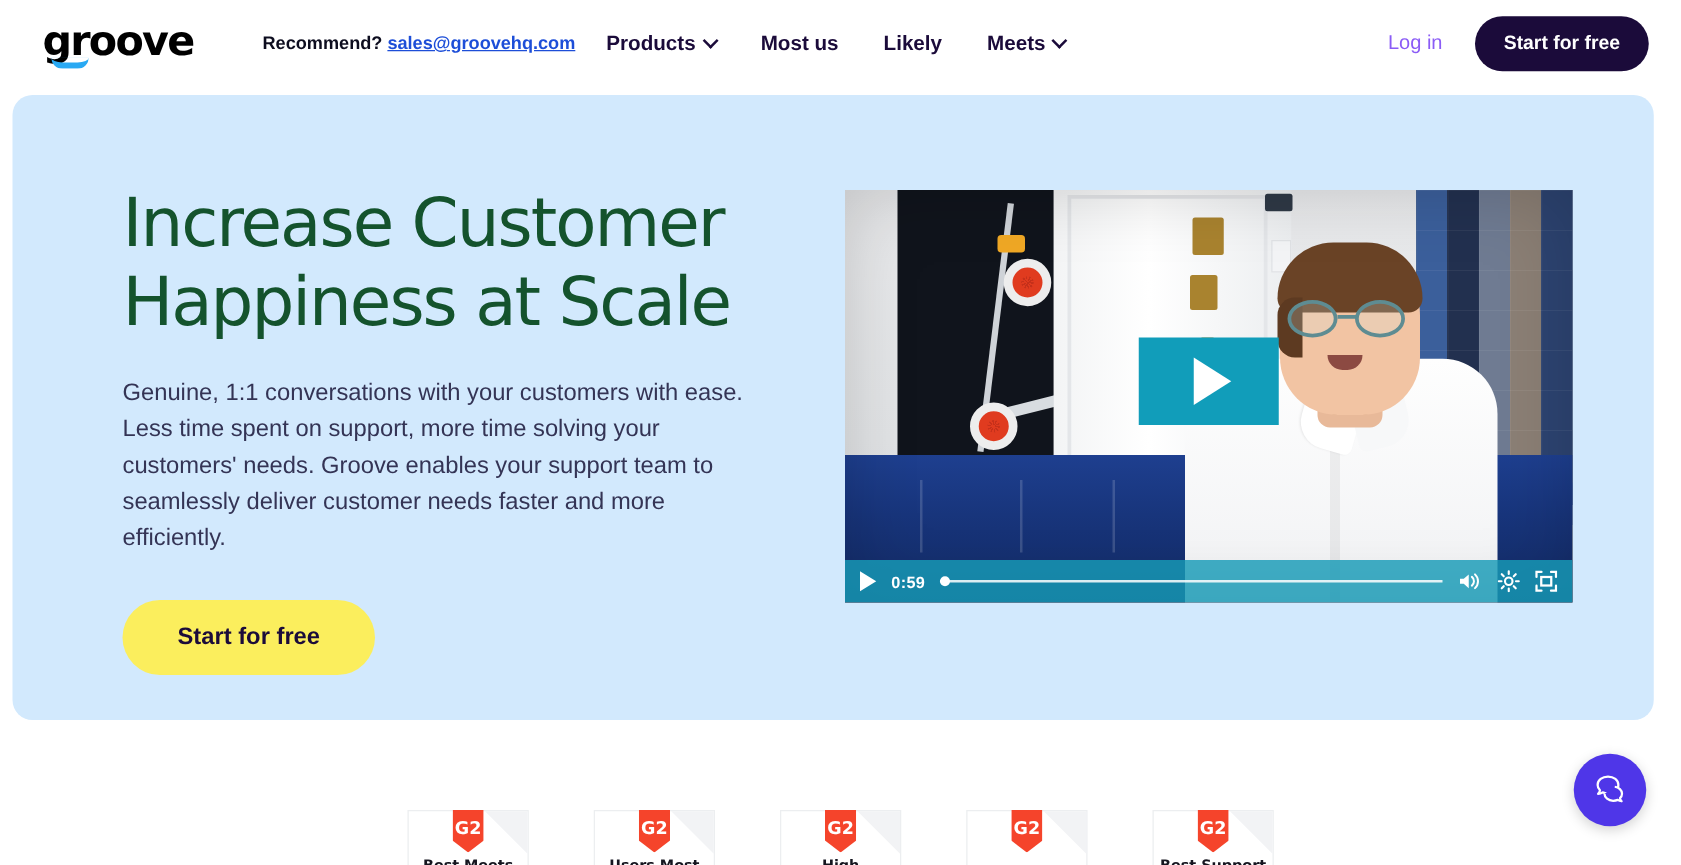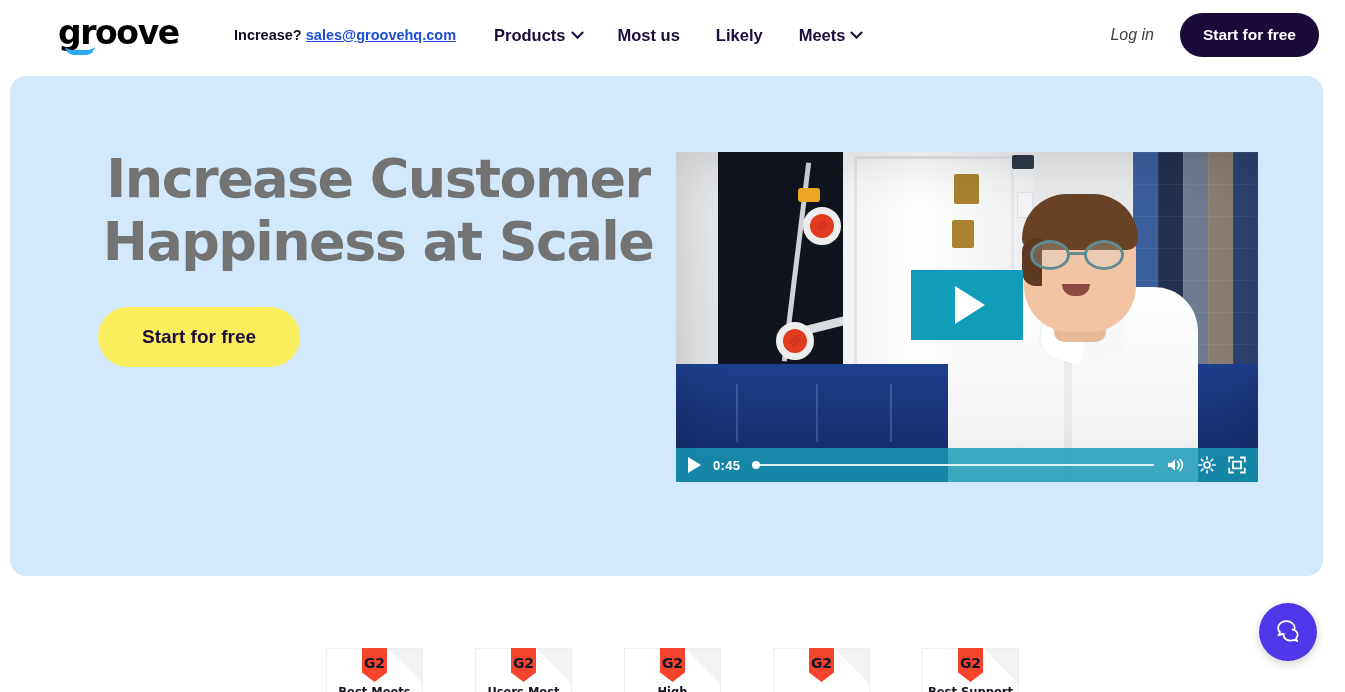--- a/index.html
+++ b/index.html
@@ -12,21 +12,20 @@
   }
 
   
   .header {
     height:70px;
     display:flex;
     align-items:center;
     padding:0 26px 0 34px;
     background:#ffffff;
     position:relative;
-    margin-left:24px;
   }
   .logo-wrap { display:flex; flex-direction:column; align-items:flex-start; width:130px; }
   .logo-text {
     font-family:"DejaVu Sans", sans-serif;
     font-size:33px;
     font-weight:700;
     letter-spacing:-1.4px;
     color:#000000;
     line-height:1;
   }
@@ -40,21 +39,21 @@
     margin-left:46px;
     font-size:14.5px;
     font-weight:700;
     color:#0d0d1f;
     white-space:nowrap;
   }
   .questions a { color:#1d4ed8; text-decoration:underline; font-weight:700; }
 
   .nav {
     position:absolute;
-    left:470px;
+    left:485px;
     display:flex;
     align-items:center;
     gap:0;
   }
   .nav-item {
     font-size:16.5px;
     font-weight:700;
     color:#1b0b3a;
     display:flex;
     align-items:center;
@@ -73,24 +72,23 @@
 
   .header-right {
     position:absolute;
     right:26px;
     display:flex;
     align-items:center;
     gap:26px;
   }
   .login {
     font-size:16px;
-    color:#404040;
+    color:#8b5cf6;
     cursor:pointer;
     white-space:nowrap;
-    font-style:italic;
   }
   .btn-dark {
     background:#1b0b3a;
     color:#ffffff;
     font-size:15.5px;
     font-weight:700;
     padding:13px 23px;
     border-radius:30px;
     border:none;
     cursor:pointer;
@@ -110,25 +108,24 @@
   .hero-inner {
     display:flex;
     height:100%;
     padding:0 0 0 88px;
   }
   .hero-left { width:600px; padding-top:72px; }
   .hero-title {
     font-family:"DejaVu Sans", sans-serif;
     font-size:54px;
     line-height:1.16;
-    font-weight:700;
+    font-weight:400;
     letter-spacing:-1.6px;
-    color:#737373;
+    color:#14532d;
     max-width:560px;
-    text-align:center;
   }
   .hero-sub {
     margin-top:28px;
     font-size:19px;
     line-height:1.52;
     color:#343455;
     max-width:500px;
   }
   .btn-yellow {
     margin-top:34px;
@@ -375,21 +372,21 @@
   }
   .g2 {
     width:25px; height:34px;
     background:#f5442b;
     clip-path:polygon(0 0,100% 0,100% 72%,50% 100%,0 72%);
     margin-top:-1px;
     display:flex; align-items:center; justify-content:center;
     position:relative; z-index:2;
   }
   .g2-mark {
-    color:#0f172a; font-size:14px; font-weight:700;
+    color:#ffffff; font-size:14px; font-weight:700;
     font-family:"DejaVu Sans", sans-serif; line-height:1;
     margin-top:-4px;
   }
   .badge-text {
     margin-top:4px;
     font-size:11.5px;
     font-weight:700;
     color:#15151f;
     text-align:center;
     line-height:1.18;
@@ -413,21 +410,21 @@
 <body>
 
 <div class="header">
 
   <div class="logo-wrap">
     <div class="logo-text">groove</div>
     <div class="logo-swoosh"></div>
   </div>
 
   <div class="questions">
-    <span>Increase?</span>
+    <span>Recommend?</span>
     <a href="#">sales@groovehq.com</a>
   </div>
 
   <nav class="nav">
     <div class="nav-item">
       <span>Products</span>
       <span class="chev"></span>
     </div>
     <div class="nav-item">
       <span>Most us</span>
@@ -444,20 +441,21 @@
   <div class="header-right">
     <span class="login">Log in</span>
     <button class="btn-dark">Start for free</button>
   </div>
 </div>
 
 <section class="hero">
   <div class="hero-inner">
     <div class="hero-left">
       <h1 class="hero-title">Increase Customer Happiness at Scale</h1>
+      <p class="hero-sub">Genuine, 1:1 conversations with your customers with ease. Less time spent on support, more time solving your customers' needs. Groove enables your support team to seamlessly deliver customer needs faster and more efficiently.</p>
       <button class="btn-yellow">Start for free</button>
     </div>
   </div>
 </section>
 
 <div class="video">
 
   <div class="video-scene">
     <div class="scene-wall"></div>
     <div class="scene-dark-panel"></div>
@@ -502,21 +500,21 @@
     </div>
     <div class="video-vignette"></div>
   </div>
 
   <div class="play-big">
     <div class="play-tri"></div>
   </div>
 
   <div class="controls">
     <div class="c-play"></div>
-    <div class="c-time">0:45</div>
+    <div class="c-time">0:59</div>
     <div class="c-bar">
       <div class="c-track"></div>
       <div class="c-knob"></div>
     </div>
     <div class="c-icon">
       <svg width="20" height="16" viewBox="0 0 20 16">
         <path d="M2 6h3l4-3.5v11L5 10H2z" fill="#fff"></path>
         <path d="M11.5 4.5a4.5 4.5 0 010 7" stroke="#fff" stroke-width="1.6" fill="none" stroke-linecap="round"></path>
         <path d="M14 2.5a7.5 7.5 0 010 11" stroke="#fff" stroke-width="1.6" fill="none" stroke-linecap="round"></path>
       </svg>

